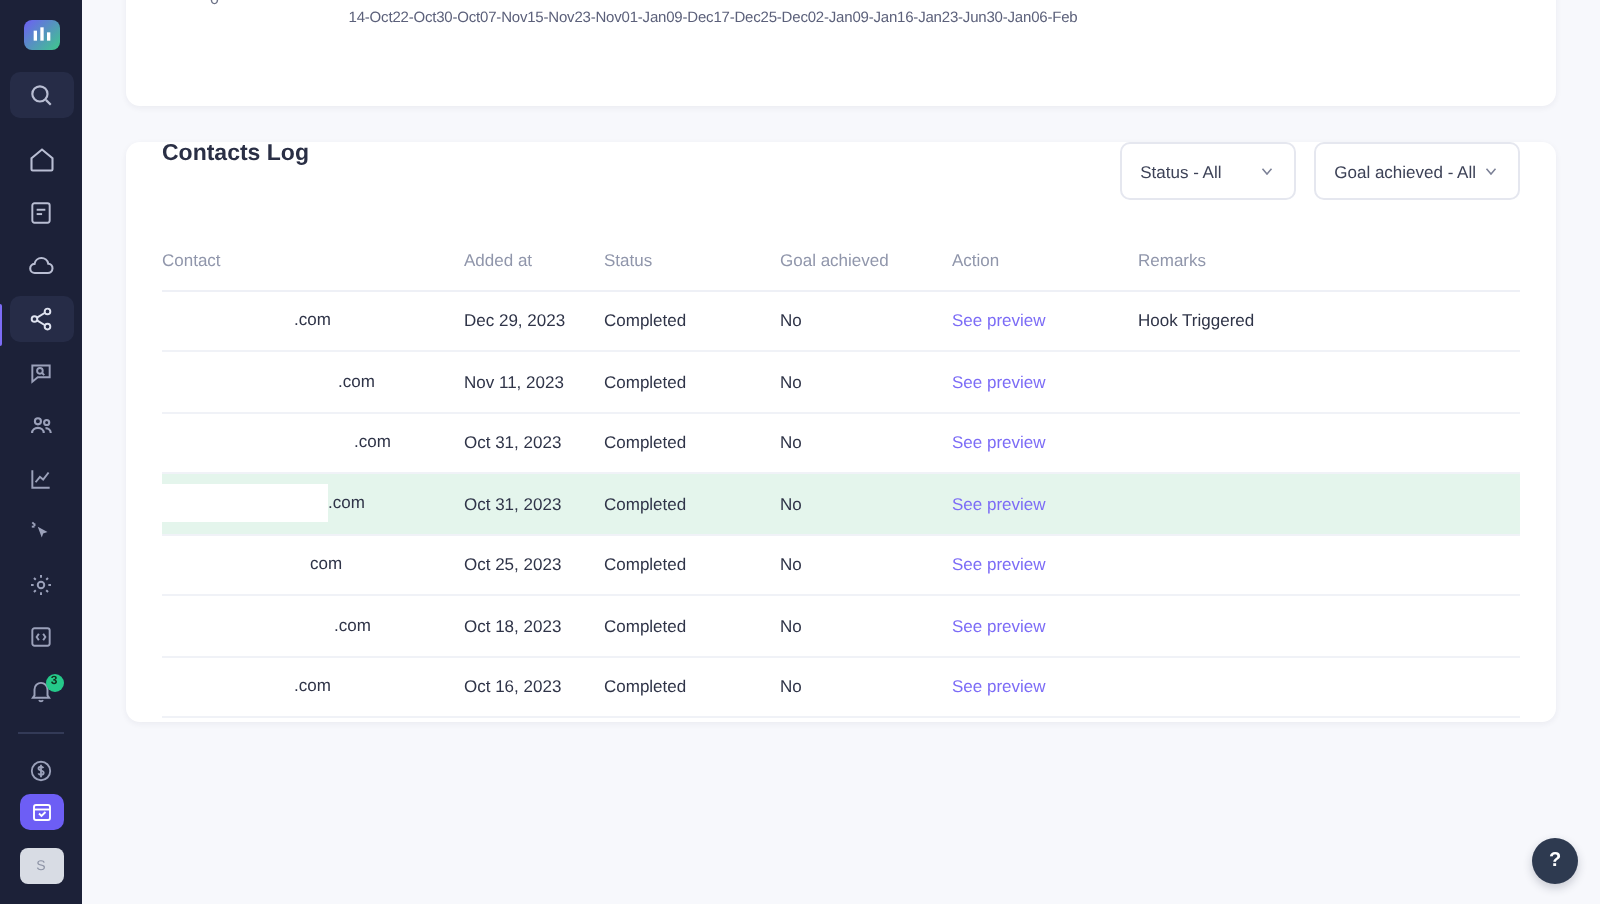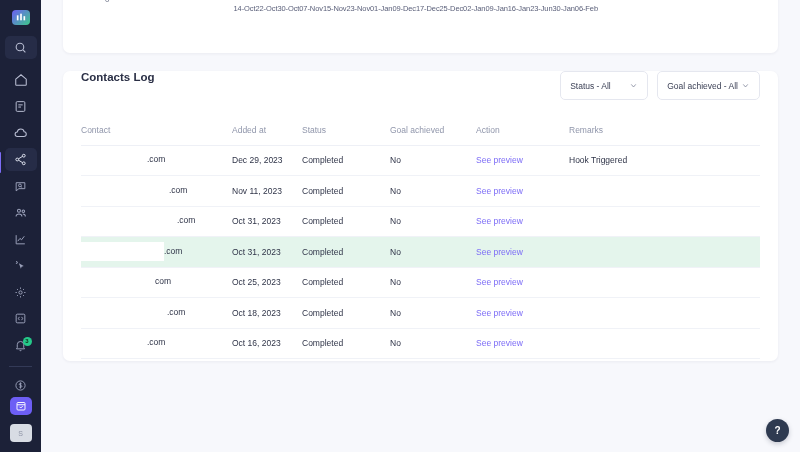--- a/index.html
+++ b/index.html
@@ -90,21 +90,21 @@
   .chart-plot {
     position: absolute; left: 0; right: 0; top: 0; height: 48px;
   }
   .chart-plot svg { display: block; width: 100%; height: 100%; }
   .y-label {
     position: absolute; font-size: 8px; color: #6b7186; left: -10px;
   }
   .y-0 { top: 41px; }
   .x-ticks {
     position: absolute; top: 50px; left: 0; right: 0;
-    display: flex; justify-content: flex-end;
+    display: flex; justify-content: center;
     font-size: 7.5px; color: #5b607a; letter-spacing: -.1px;
   }
   .axis-title {
     position: absolute; top: 66px; left: 0; right: 0;
     text-align: right; font-size: 8px; color: #6b7186; margin-top: 47px;
   }
 
   
   .contacts-card {
     margin-top: 18px;

